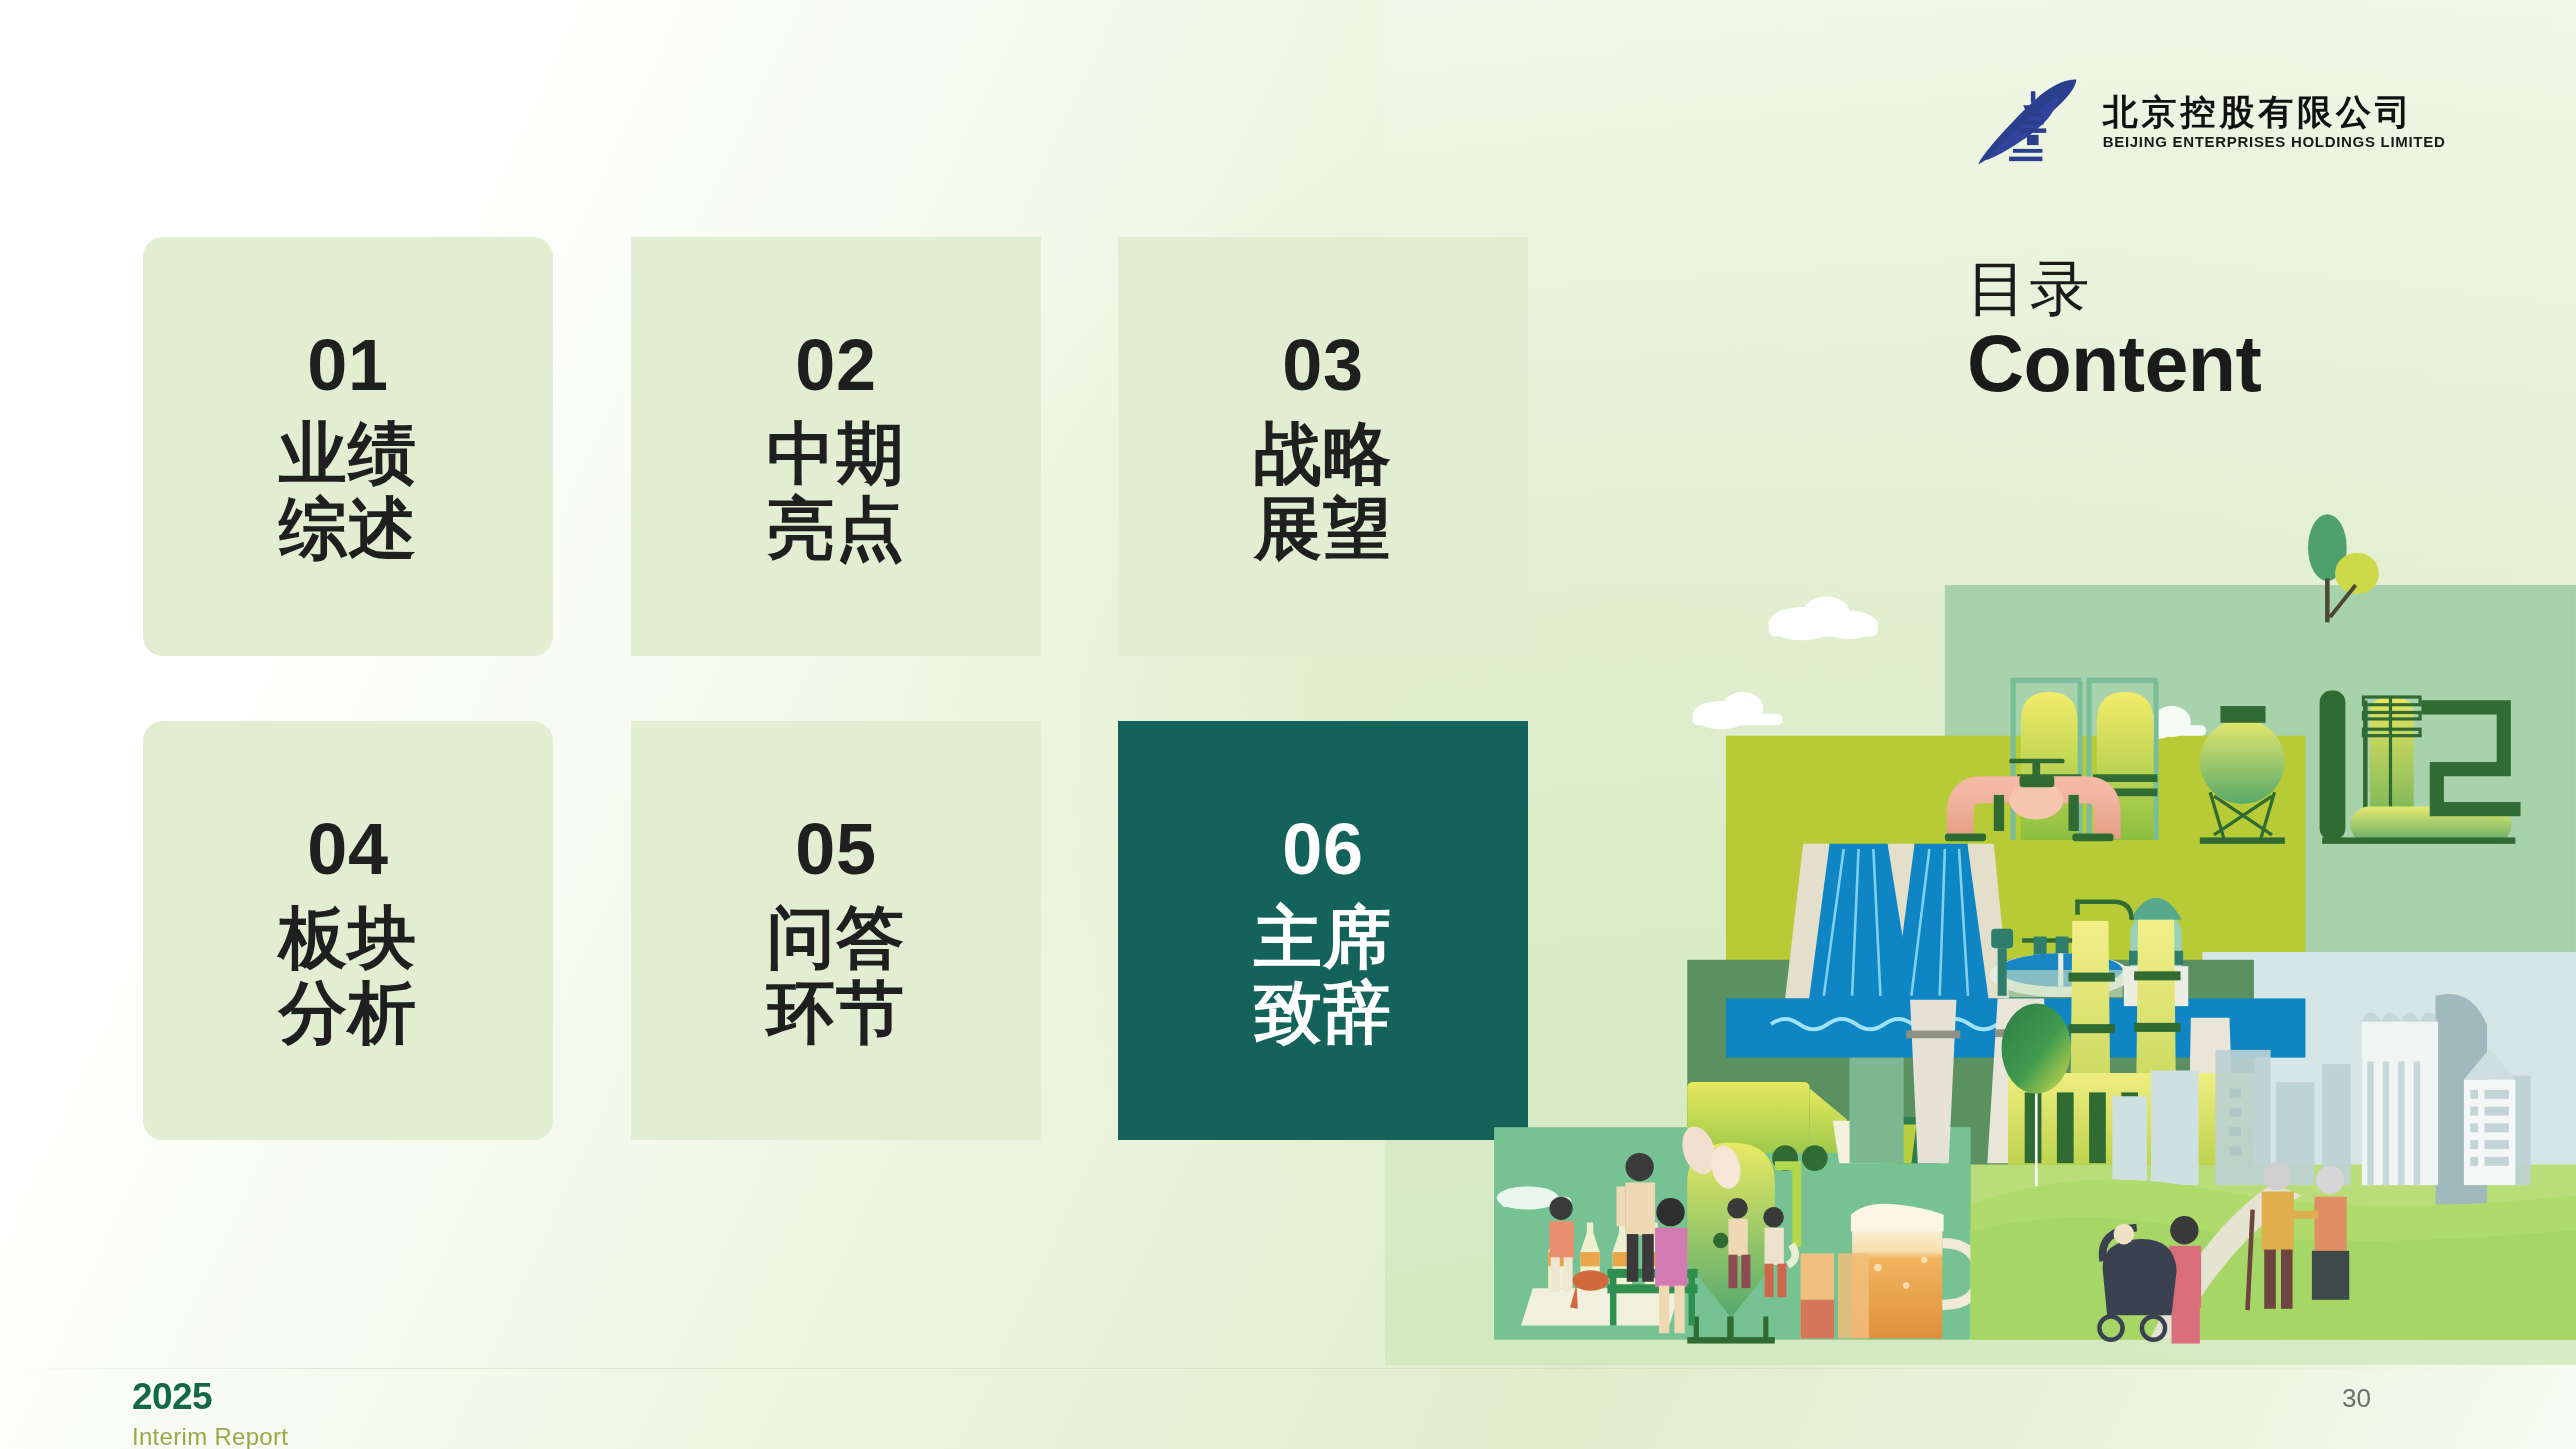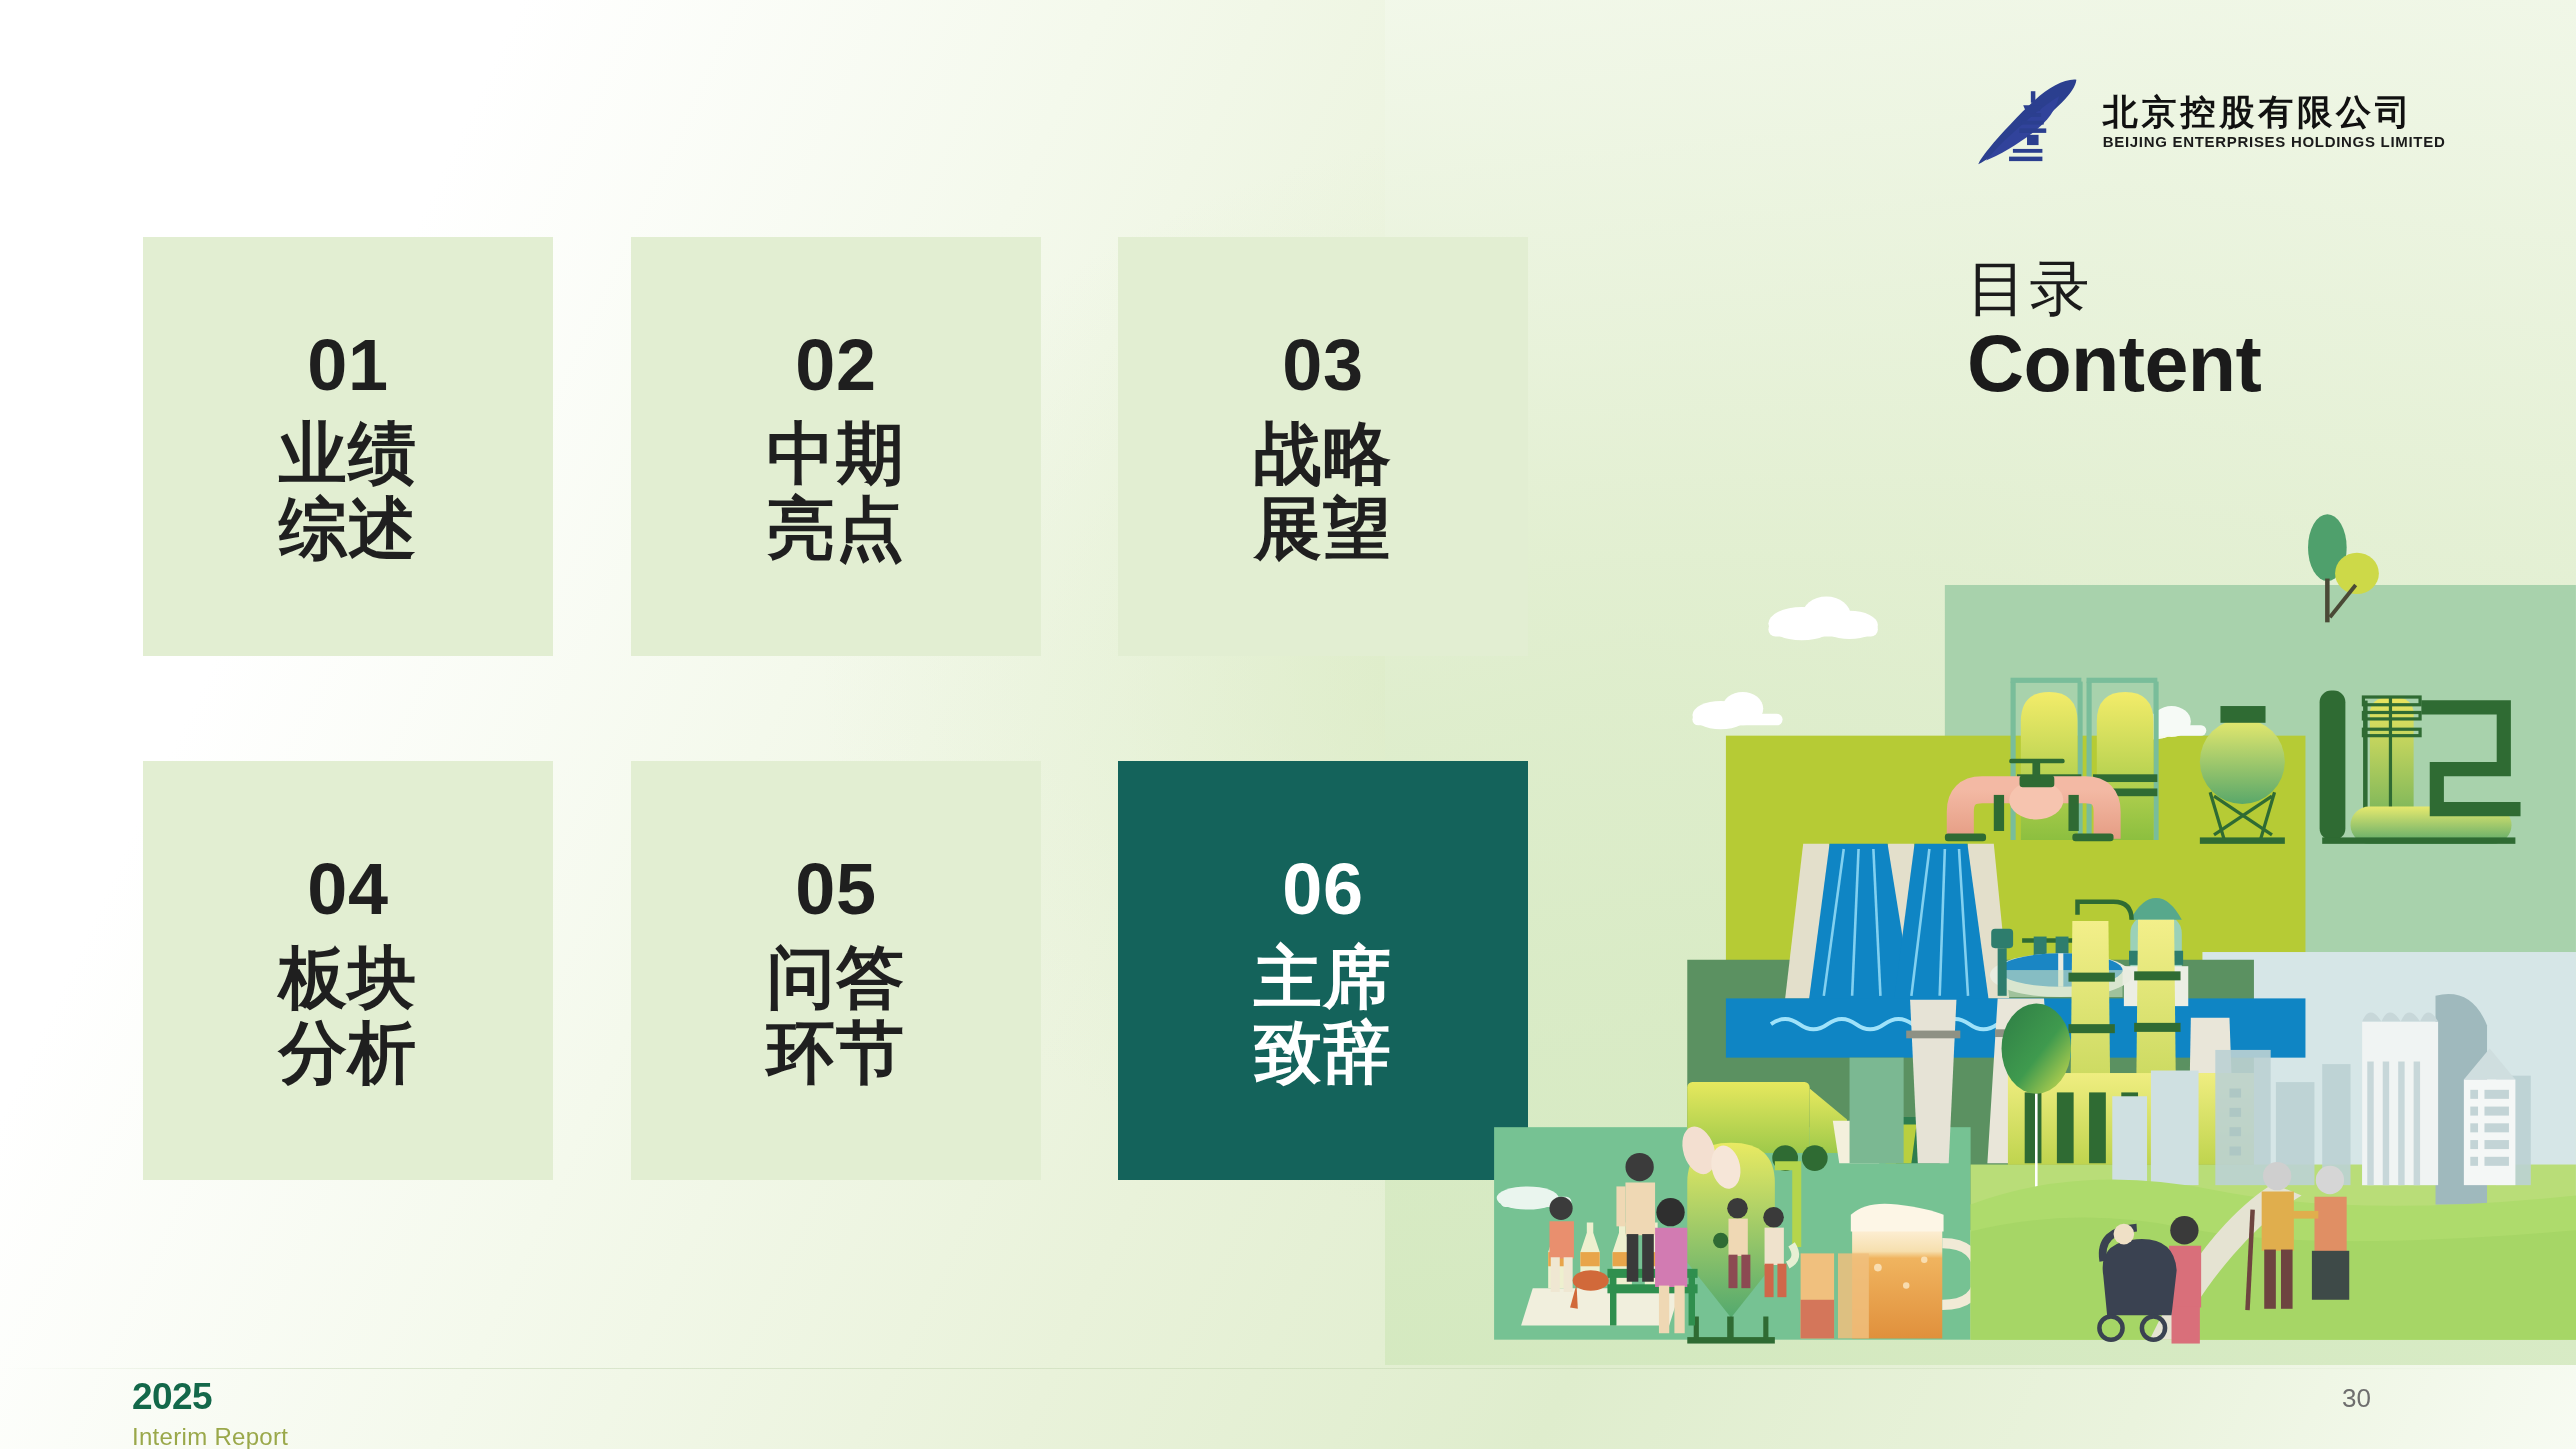--- a/index.html
+++ b/index.html
@@ -42,22 +42,22 @@
 
   
   .tiles{position:absolute;left:143px;top:237px;width:1385px;height:914px;}
   .tile{
     position:absolute;width:410px;height:419px;
     background:#e2eed2;
     display:flex;flex-direction:column;align-items:center;justify-content:center;
     box-sizing:border-box;padding-top:2.6px;
   }
   .tile.r0{top:0;}
-  .tile.r1{top:524px;}
-  .tile.c0{left:0;}
+  .tile.r1{top:484px;}
+  .tile.c0{left:0;border-radius:20px;}
   .tile.c1{left:488px;}
   .tile.c2{left:975px;}
   .tile .num{
     font-size:72px;font-weight:700;color:#1f1f1f;line-height:1;letter-spacing:0.6px;
     margin-bottom:15.5px;
   }
   .tile .lbl{
     font-size:68px;font-weight:700;color:#1f1f1f;line-height:1.10;letter-spacing:1.3px;text-align:center;
     font-family:"DejaVu Sans","Liberation Sans",sans-serif;
   }

